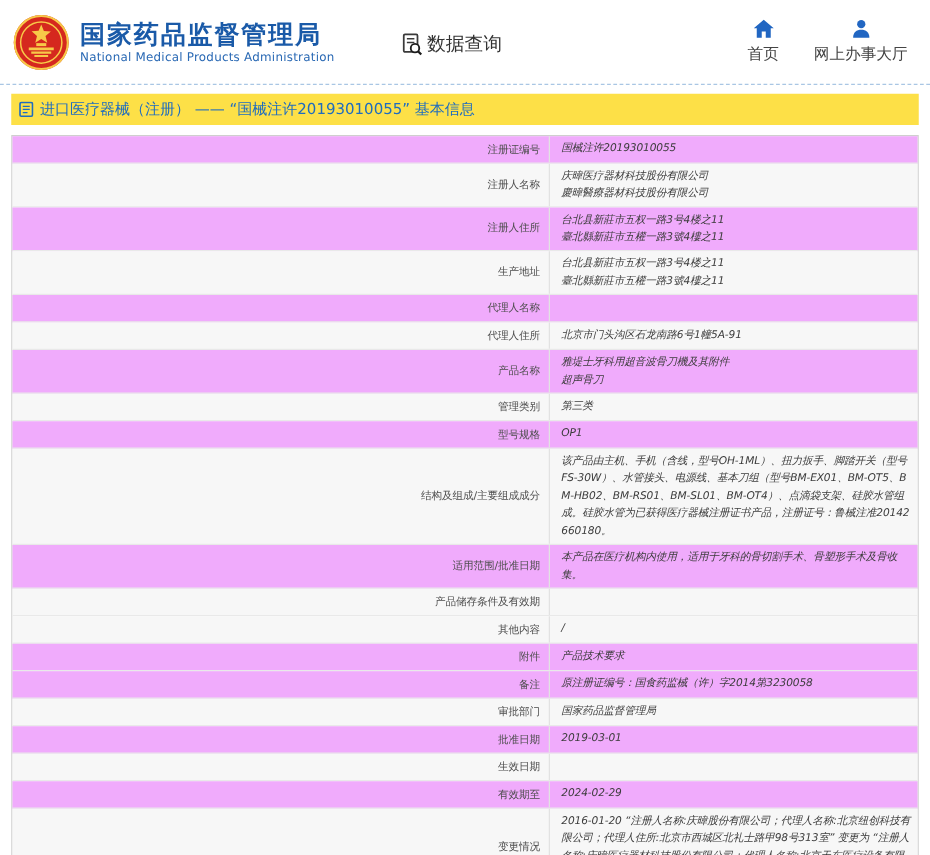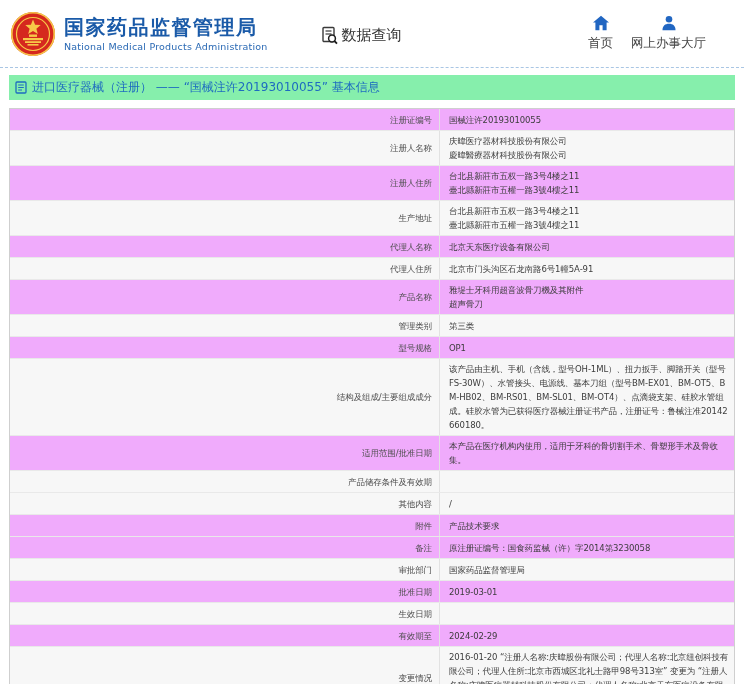--- a/index.html
+++ b/index.html
@@ -17,26 +17,26 @@
     background:#fff;
   }
   .logo-wrap { display:flex; align-items:center; }
   .agency { margin-left:8px; }
   .agency-cn { font-size:20px; font-weight:bold; color:#1a5aa8; letter-spacing:1.5px; line-height:24px; }
   .agency-en { font-size:9.5px; color:#2a69b4; margin-top:2px; letter-spacing:0.2px; }
   .data-query {
     margin-left:52px; display:flex; align-items:center; gap:3px;
     font-size:15px; color:#333; cursor:pointer; align-self:center; margin-top:4px;
   }
-  .nav-right { margin-left:auto; display:flex; gap:18px; margin-right:28px; }
+  .nav-right { margin-left:auto; display:flex; gap:28px; margin-right:8px; }
   .nav-item { display:flex; flex-direction:column; align-items:center; cursor:pointer; }
   .nav-item .nav-label { font-size:12.5px; color:#444; margin-top:4px; }
   
   .crumb-bar {
-    margin:7px 9px 0 9px; background:#86efac;
+    margin:7px 9px 0 9px; background:#fde047;
     display:flex; align-items:center; gap:5px;
     padding:4px 6px; min-height:23px;
     font-size:12px; color:#1e6cc0;
   }
   
   .info-table {
     margin:8px 9px 0 9px;
     border:1px solid #cfcfcf;
     font-size:8.5px; line-height:14px; letter-spacing:-0.1px;
     background:#fff;
@@ -44,22 +44,22 @@
   .trow { display:flex; border-bottom:1px solid #e9e9e9; background:#f0abfc; }
   .trow:last-child { border-bottom:none; }
   .trow.alt { background:#f7f7f7; }
   .tlabel {
     flex:0 0 430px; width:430px;
     display:flex; align-items:center; justify-content:flex-end; gap:3px;
     text-align:right; padding:3px 7px 3px 4px;
     color:#4d4d4d; border-right:1px solid #e2e2e2; min-height:21px;
   }
   .tvalue {
-    flex:1; display:flex; flex-direction:column; justify-content:center;
-    padding:3px 4px 3px 9px; color:#3c3c3c; min-height:21px; word-break:break-all;
+    flex:1; display:flex; flex-direction:column; 
+    padding:3px 4px 3px 9px; color:#3c3c3c; min-height:21px; word-break:break-all;font-style:italic;
   }
 </style>
 </head>
 <body>
 
 <header class="site-header">
   <div class="logo-wrap">
     <svg width="46" height="46" viewBox="0 0 46 46">
       <circle cx="23" cy="23" r="22" fill="#d5281e"></circle>
       <circle cx="23" cy="23" r="21.2" fill="none" stroke="#f7c948" stroke-width="1.6"></circle>
@@ -137,23 +137,20 @@
     </div>
     <div class="trow alt">
       <div class="tlabel">生产地址</div>
       <div class="tvalue">
         <div class="vline">台北县新莊市五权一路3号4楼之11</div>
         <div class="vline">臺北縣新莊市五權一路3號4樓之11</div>
       </div>
     </div>
     <div class="trow">
       <div class="tlabel">代理人名称</div>
-      <div class="tvalue">
-        <div class="vline">北京天东医疗设备有限公司</div>
-      </div>
     </div>
     <div class="trow alt">
       <div class="tlabel">代理人住所</div>
       <div class="tvalue">
         <div class="vline">北京市门头沟区石龙南路6号1幢5A-91</div>
       </div>
     </div>
     <div class="trow">
       <div class="tlabel">产品名称</div>
       <div class="tvalue">

